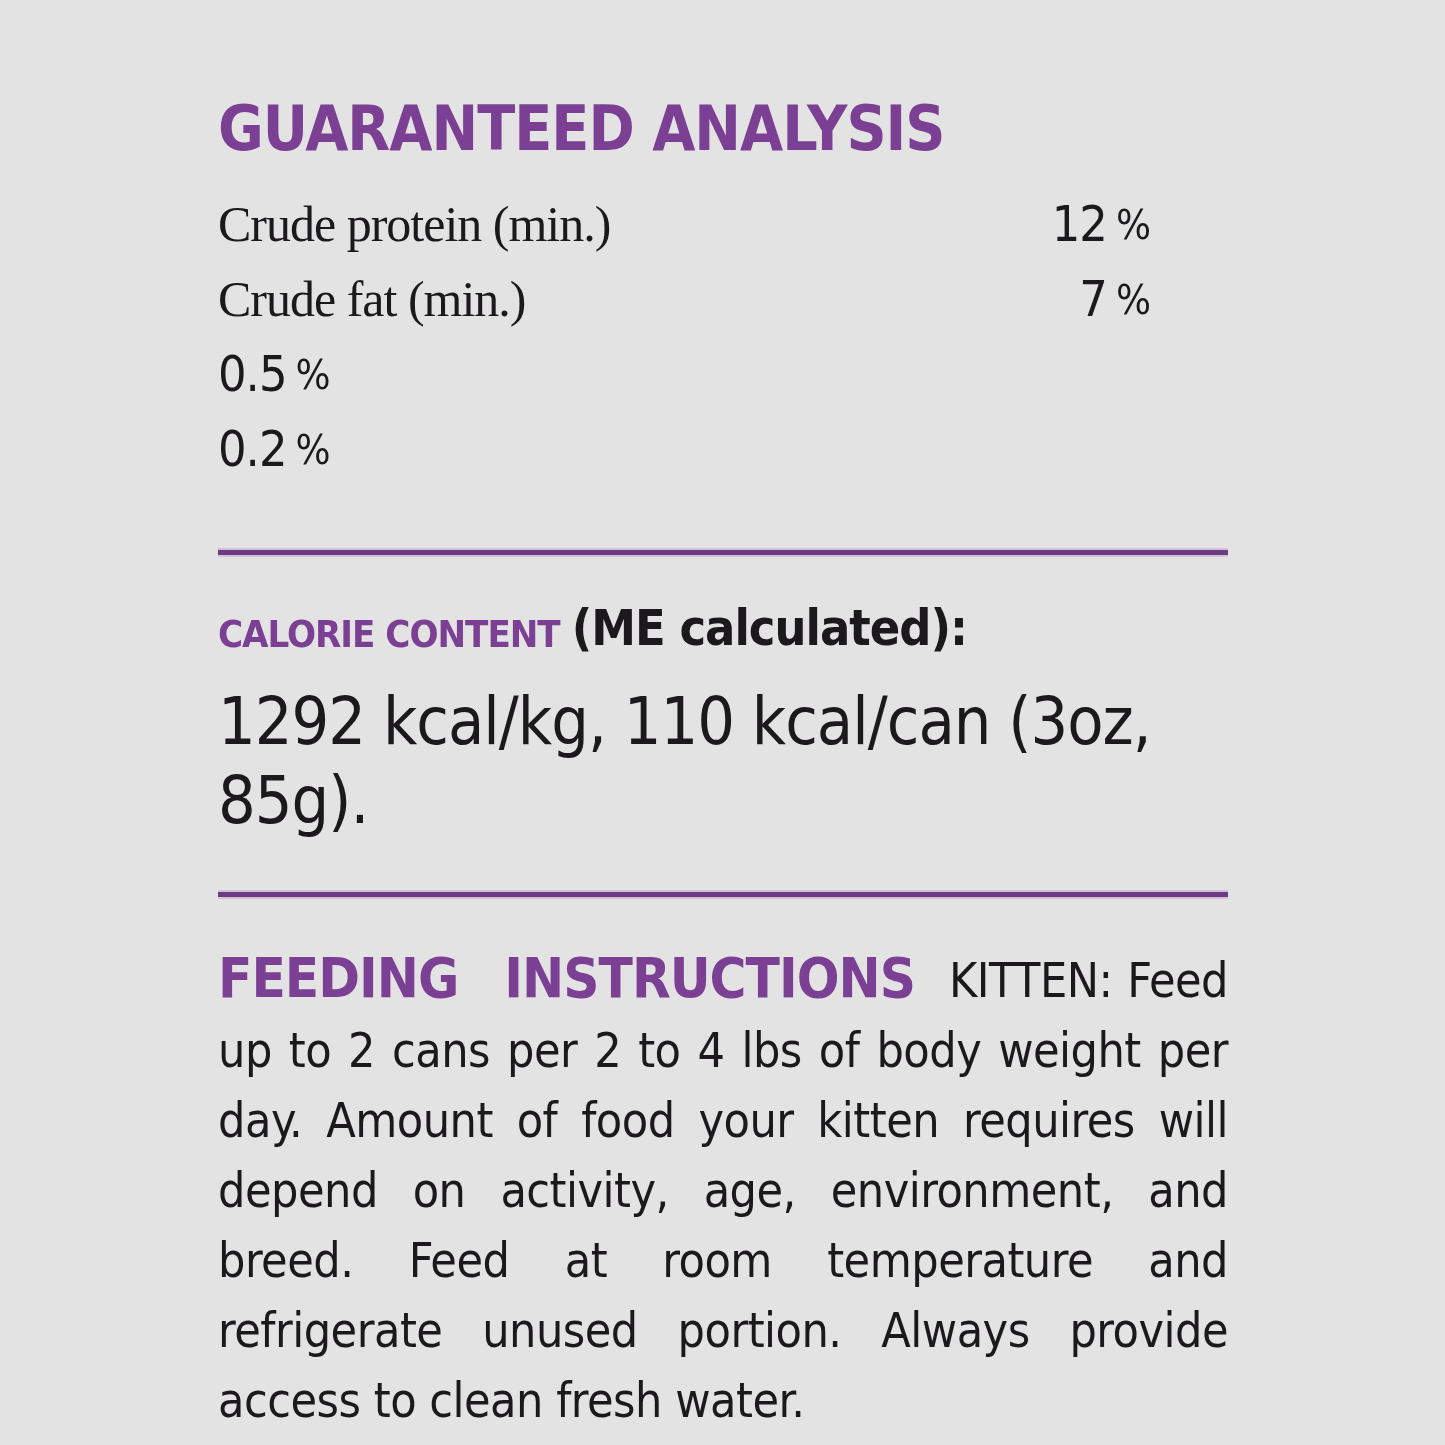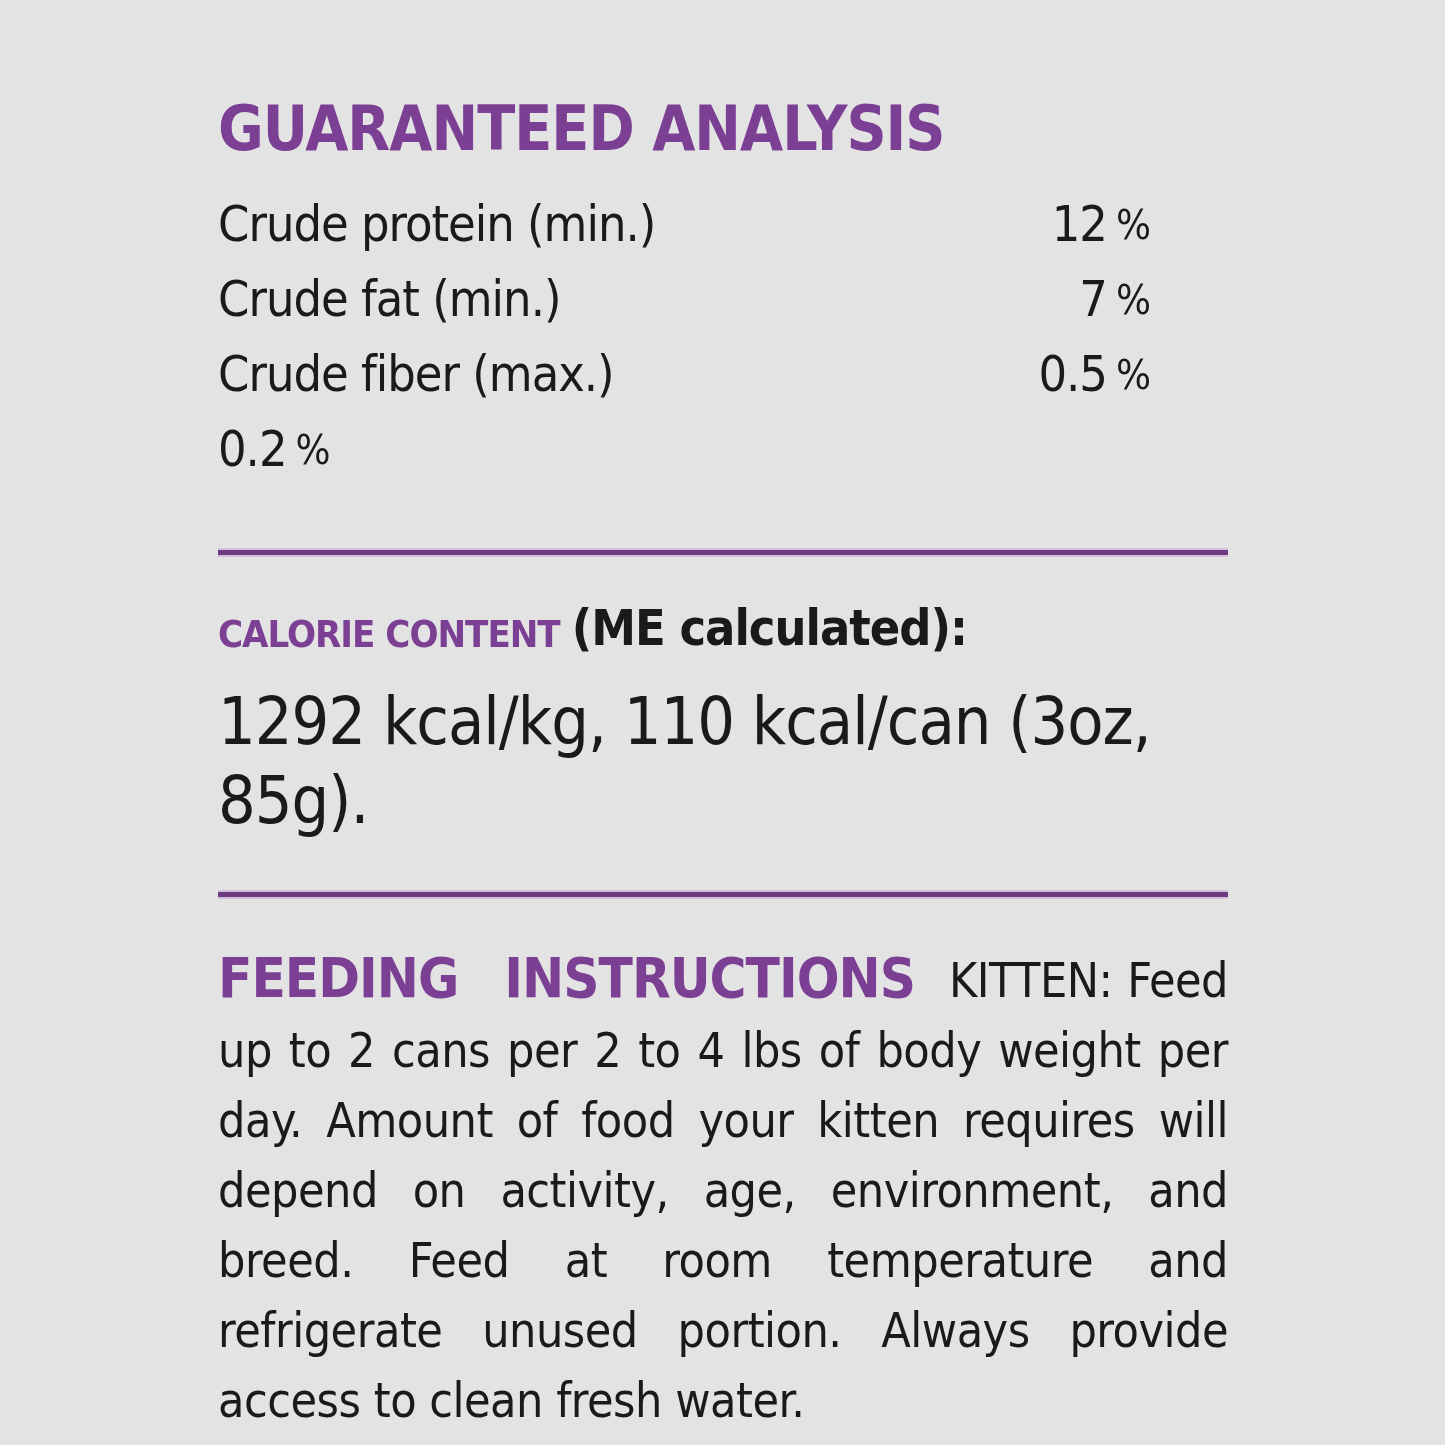--- a/index.html
+++ b/index.html
@@ -45,21 +45,21 @@
   .ga-row {
     display: flex;
     justify-content: space-between;
     align-items: baseline;
     font-size: 50px;
     line-height: 72px;
     letter-spacing: -1px;
     font-weight: 500;
   }
 
-  .ga-row .ga-label { text-align: right; }
+  .ga-row .ga-label { text-align: right; font-family: Liberation Serif, serif; }
 
   .ga-row .ga-value {
     text-align: right;
     padding-right: 78px;
     white-space: nowrap;
   }
 
   .ga-value .unit {
     font-size: 0.82em;
     margin-left: 9px;
@@ -136,21 +136,20 @@
         <span class="ga-label">Crude protein (min.)</span>
         <span class="ga-value"><span>12</span><span class="unit">%</span></span>
       </div>
 
       <div class="ga-row">
         <span class="ga-label">Crude fat (min.)</span>
         <span class="ga-value"><span>7</span><span class="unit">%</span></span>
       </div>
 
       <div class="ga-row">
-        <span class="ga-label">Crude fiber (max.)</span>
         <span class="ga-value"><span>0.5</span><span class="unit">%</span></span>
       </div>
 
 
       <div class="ga-row">
         <span class="ga-value"><span>0.2</span><span class="unit">%</span></span>
       </div>
 
     </div>
   </section>

